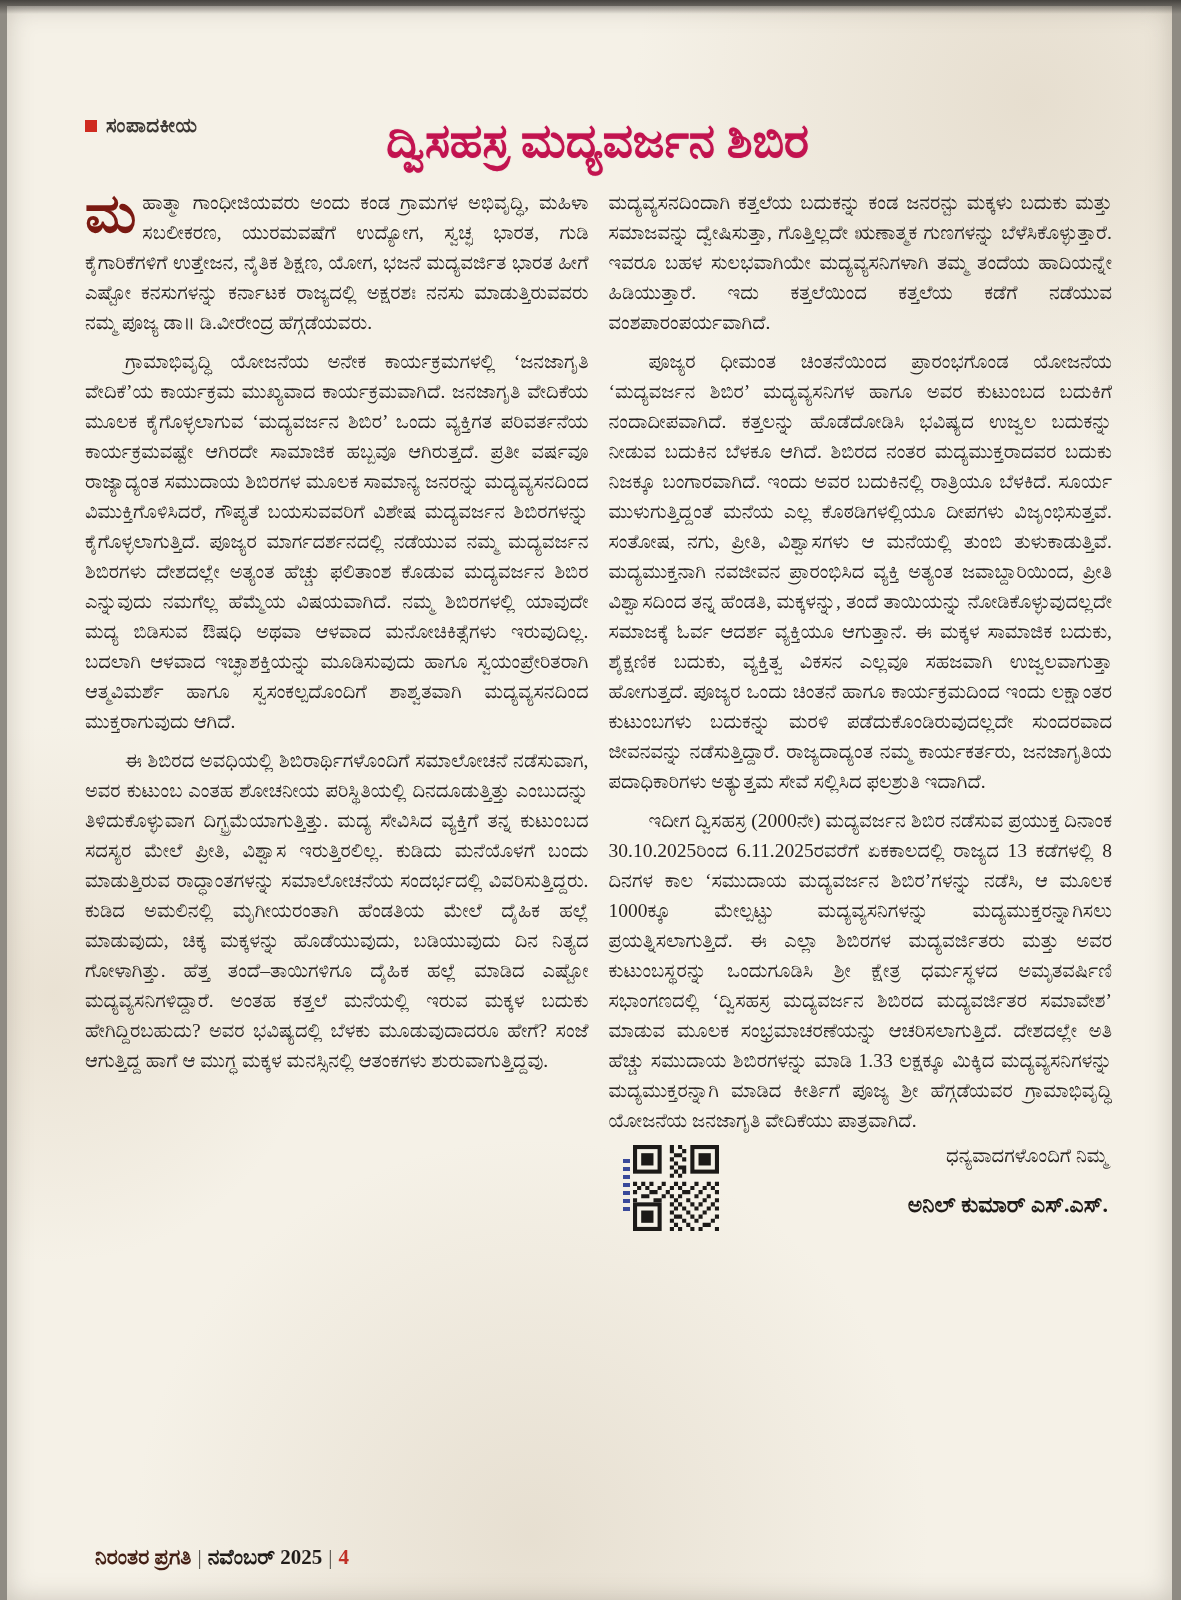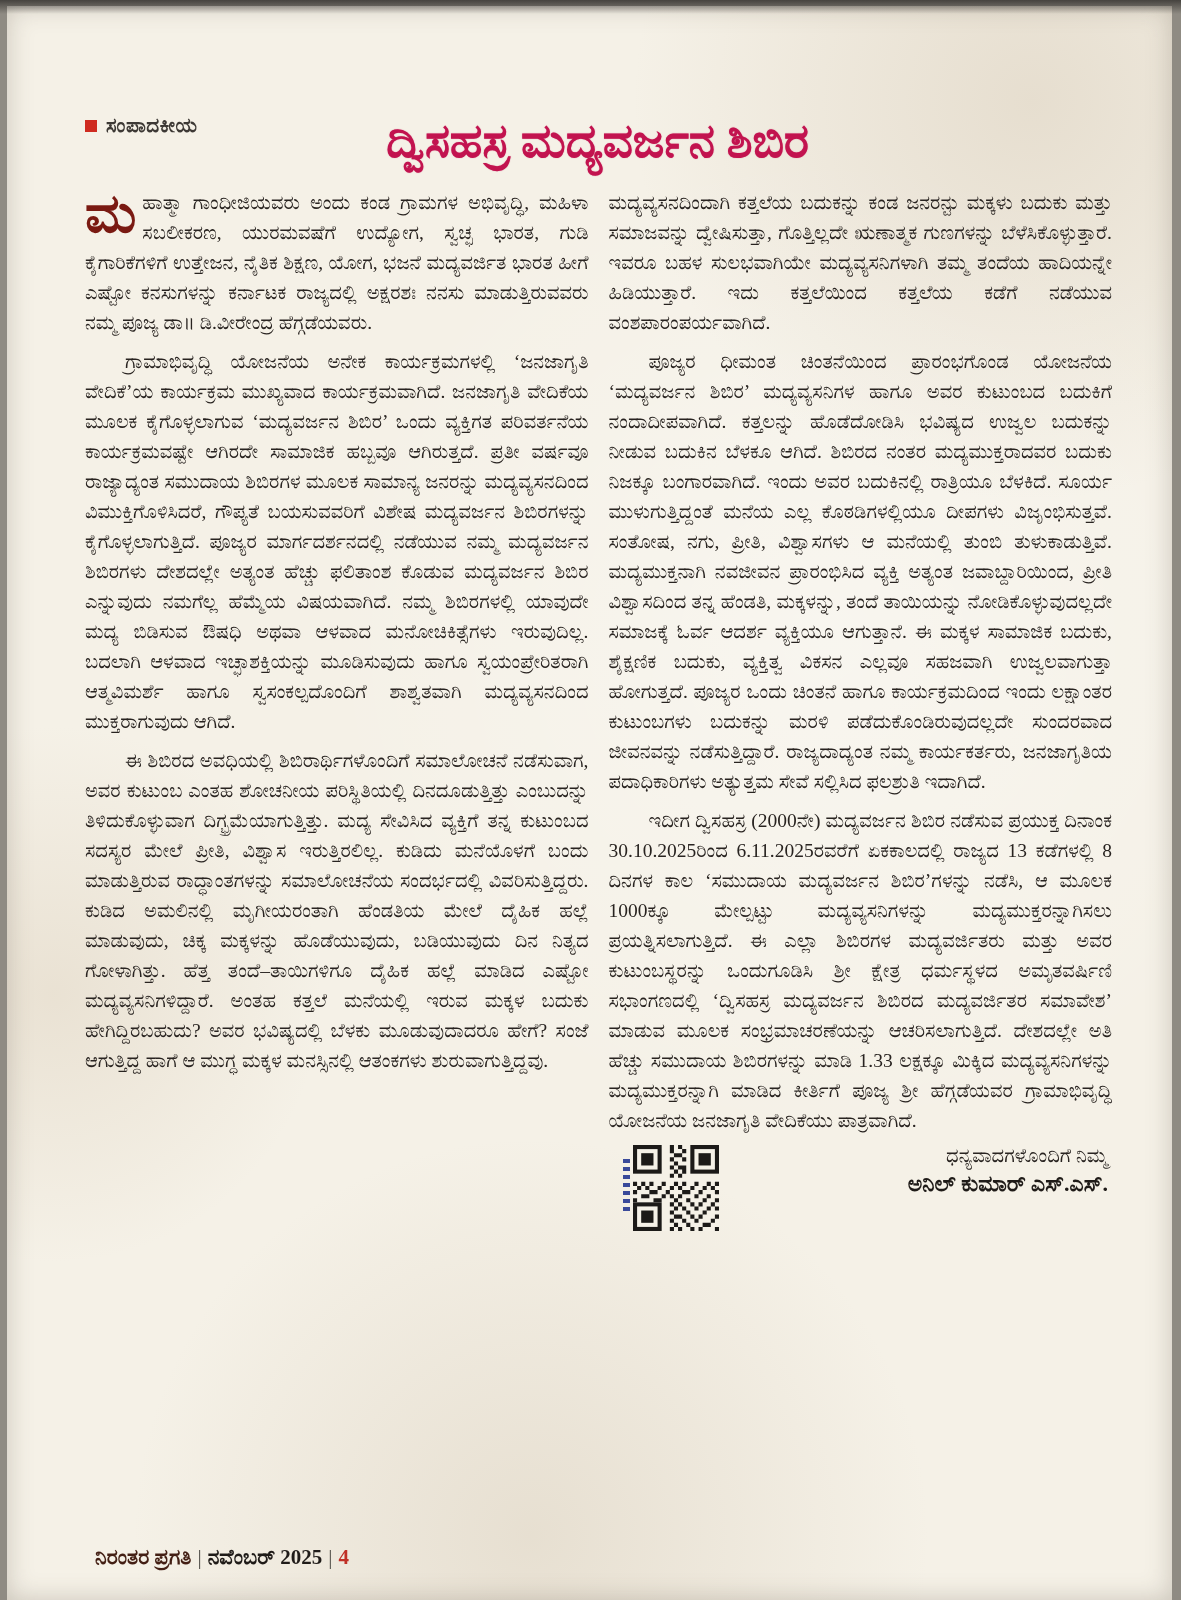--- a/index.html
+++ b/index.html
@@ -42,21 +42,21 @@
   .dropcap{
     float:left;font-size:54px;line-height:44px;font-weight:bold;
     color:#7a1a12;padding:4px 6px 0 0;
   }
   .signoff-row{display:flex;align-items:flex-start;margin-top:4px;}
   .qr-wrap{display:flex;align-items:flex-start;gap:3px;padding-left:14px;}
   .qr-side{width:7px;height:56px;margin-top:14px;
     background:repeating-linear-gradient(180deg,#3a4a9a 0 4px,transparent 4px 8px);}
   .qr{display:block;}
   .signoff{flex:1;text-align:right;padding-right:4px;}
-  .thanks{font-size:19.5px;color:#282320;margin-bottom:4px;text-align:right;}
+  .thanks{font-size:19.5px;color:#282320;margin-bottom:25px;text-align:right;}
   .name{font-size:22px;font-weight:bold;color:#1f1b18;margin-bottom:0;}
   .designation{font-size:19px;color:#282320;}
   .footer{
     position:absolute;left:88px;bottom:30px;font-size:21px;font-weight:bold;color:#431f14;
   }
   .footer .f-sep{font-weight:normal;color:#53504b;padding:0 6px;}
   .footer .f-issue{color:#1f1b18;}
   .footer .f-page{color:#c03026;}
 </style>
 </head>

